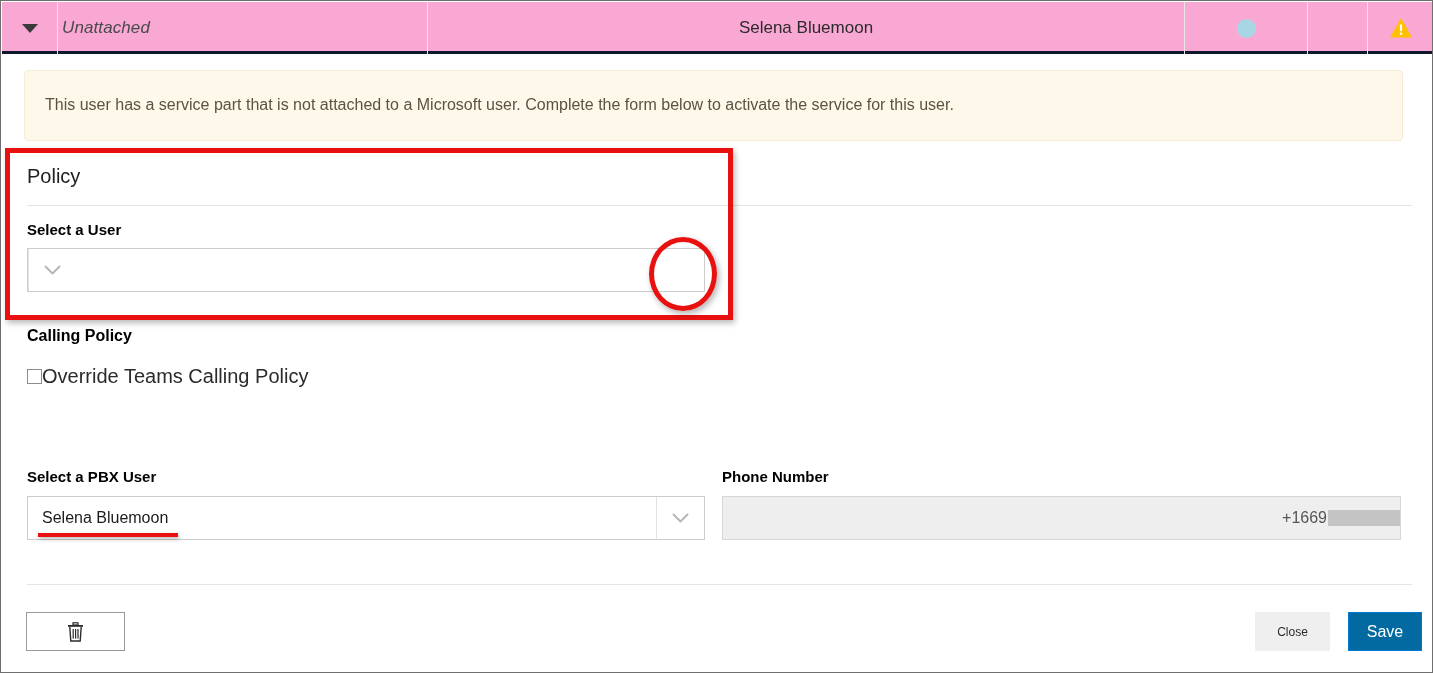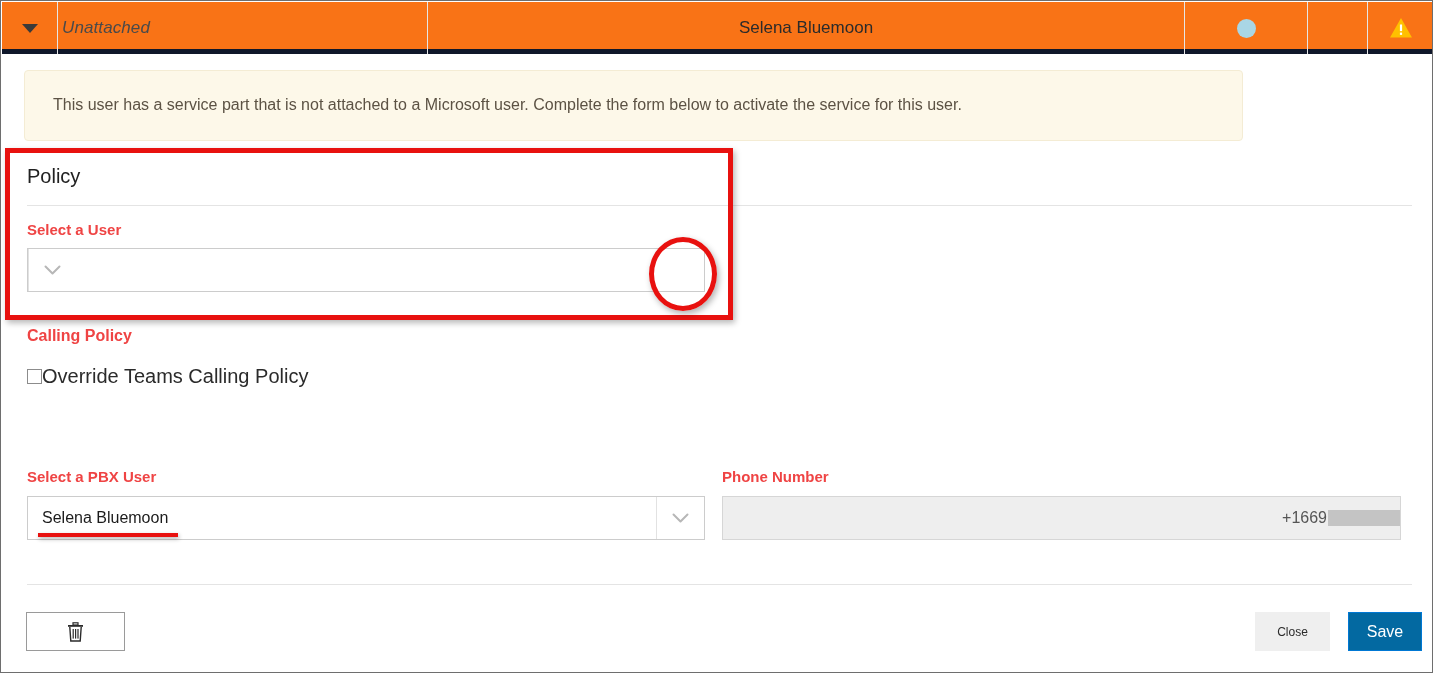--- a/index.html
+++ b/index.html
@@ -24,22 +24,22 @@
     overflow: hidden;
   }
 
   
   .header-row {
     position: absolute;
     left: 1px;
     top: 1px;
     width: 1431px;
     height: 52px;
-    background: #f97316;
-    border-bottom: 5px solid #0f172a;
+    background: #f9a8d4;
+    border-bottom: 3px solid #0f172a;
     box-sizing: border-box;
   }
   .hdr-cell {
     position: absolute;
     top: 0;
     height: 52px;
     display: flex;
     align-items: center;
     box-sizing: border-box;
   }
@@ -106,29 +106,29 @@
   }
   .warn-icon {
     display: block;
   }
 
   
   .banner {
     position: absolute;
     left: 23px;
     top: 69px;
-    width: 1219px;
+    width: 1379px;
     height: 71px;
     background: #fdf8e9;
     border: 1px solid #f4ecd4;
     border-radius: 4px;
     box-sizing: border-box;
     display: flex;
     align-items: center;
-    padding-left: 28px;
+    padding-left: 20px;
   }
   .banner-text {
     font-size: 16px;
     color: #5c5244;
     line-height: 1.3;
   }
 
   
   .form-body {
     position: absolute;
@@ -159,21 +159,21 @@
   .hr-footer {
     left: 26px;
     top: 433px;
     width: 1385px;
   }
 
   .field-label {
     position: absolute;
     font-size: 15px;
     font-weight: bold;
-    color: #ef4444;
+    color: #000000;
   }
   .lbl-select-user { left: 26px; top: 70px; }
   .lbl-calling-policy { left: 26px; top: 176px; font-size: 16px; }
   .lbl-pbx-user { left: 26px; top: 317px; }
   .lbl-phone { left: 721px; top: 317px; }
 
   .select-box {
     position: absolute;
     box-sizing: border-box;
     background: #ffffff;

